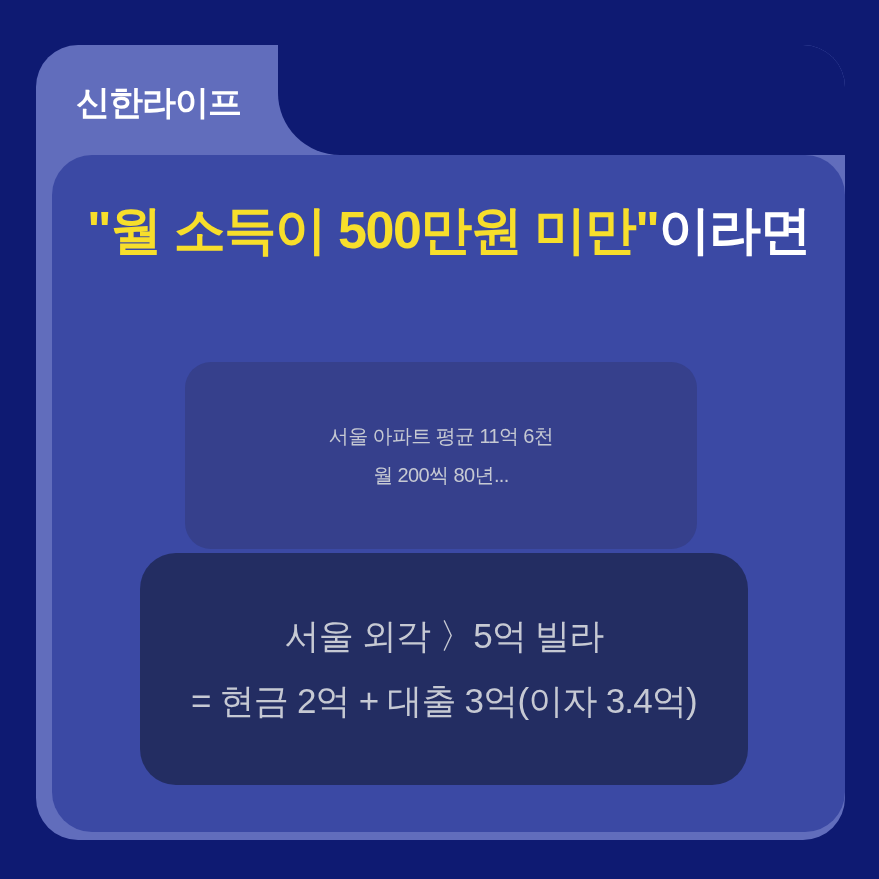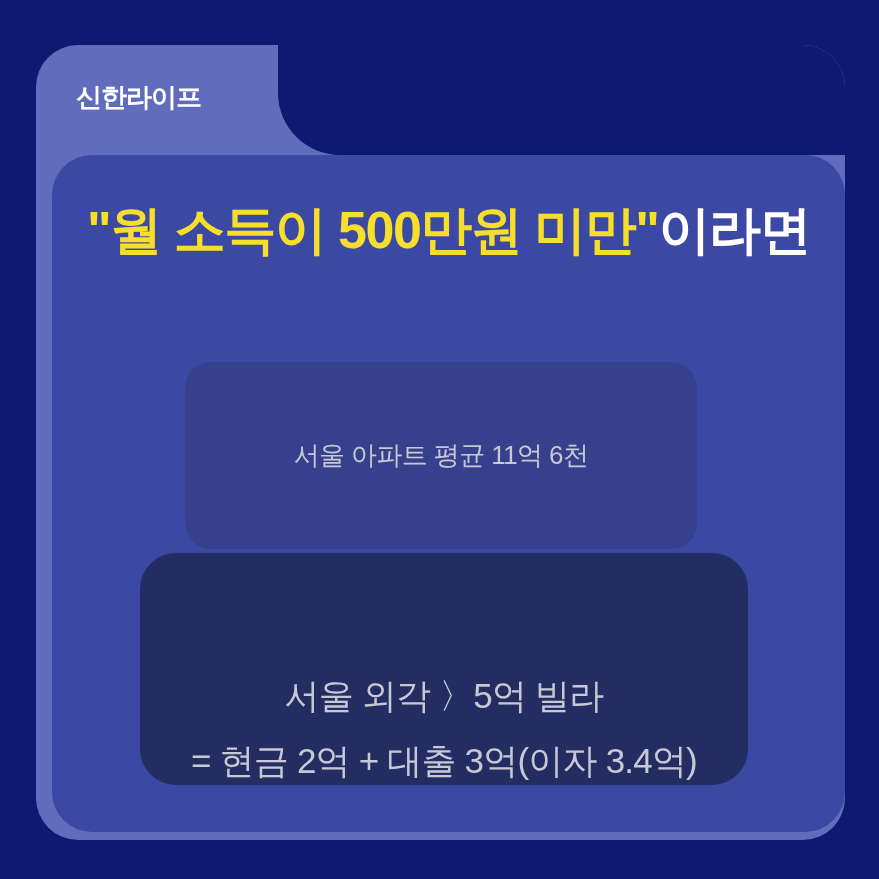--- a/index.html
+++ b/index.html
@@ -36,21 +36,21 @@
     position: absolute;
     left: -62px; top: 0;
     width: 62px; height: 110px;
     background: #0e1a72;
     border-bottom-left-radius: 62px;
   }
 
   .logo {
     position: absolute;
     left: 76px; top: 80px;
-    font-size: 26px;
+    font-size: 34px;
     font-weight: 700;
     letter-spacing: -1px;
     color: #ffffff;
     white-space: nowrap;
   }
 
   
   .inner-panel {
     position: absolute;
     left: 52px; top: 155px;
@@ -81,38 +81,38 @@
     width: 512px; height: 187px;
     background: #36408c;
     border-radius: 26px;
     display: flex;
     flex-direction: column;
     align-items: center;
     justify-content: center;
     gap: 12px;
   }
   .card-1 .line {
-    font-size: 26px;
+    font-size: 20px;
     font-weight: 400;
     letter-spacing: -0.6px;
     color: #c6c9d3;
     white-space: nowrap;
   }
 
   
   .card-2 {
     position: absolute;
     left: 140px; top: 553px;
     width: 608px; height: 232px;
     background: #232d62;
     border-radius: 36px;
     display: flex;
     flex-direction: column;
     align-items: center;
-    justify-content: flex-end;
+    justify-content: center;
     gap: 18px;
   }
   .card-2 .line {
     font-size: 35px;
     font-weight: 400;
     letter-spacing: -0.8px;
     color: #c6c9d3;
     white-space: nowrap;
   }
 </style>
@@ -129,20 +129,21 @@
   <div class="inner-panel"></div>
 
   <div class="headline">
     <div>
       <span class="hl-yellow">"월 소득이 500만원 미만"</span><span>이라면</span>
     </div>
   </div>
 
   <div class="card-1">
     <div class="line">서울 아파트  평균 11억 6천</div>
+    <div class="line">월 200씩 80년...</div>
   </div>
 
   <div class="card-2">
     <div class="line">서울 외각 〉5억 빌라</div>
     <div class="line">= 현금 2억 + 대출 3억(이자 3.4억)</div>
   </div>
 
 </div>
 
 </body></html>

